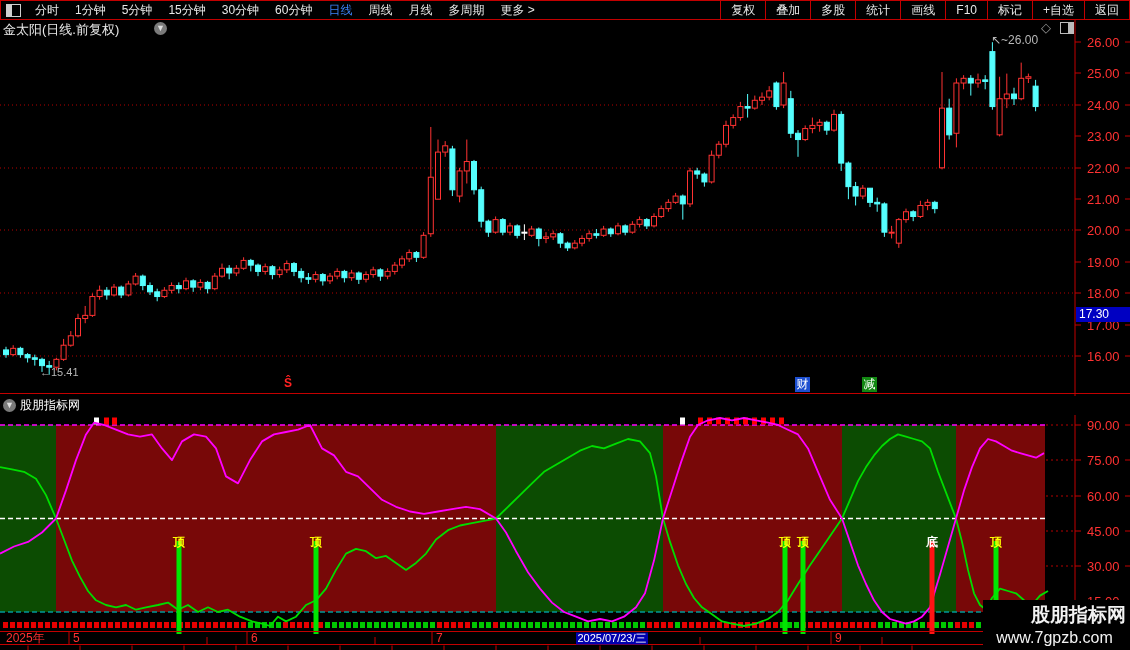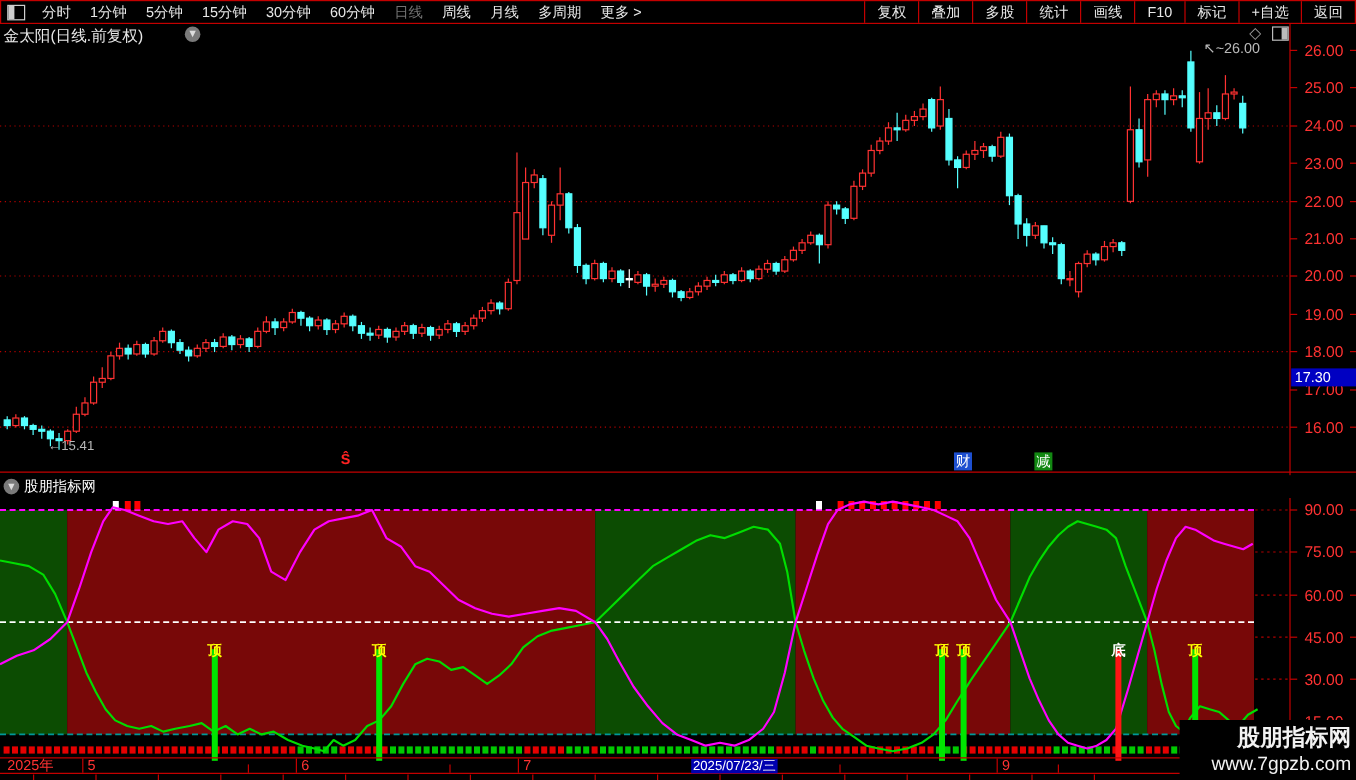--- a/index.html
+++ b/index.html
@@ -4,21 +4,21 @@
 <style>
   html,body{margin:0;padding:0;background:#000;width:1130px;height:650px;overflow:hidden;
     font-family:"Liberation Sans","DejaVu Sans",sans-serif;}
   .abs{position:absolute;}
   #stage{position:relative;width:1130px;height:650px;background:#000;}
   
   #toolbar{left:0;top:0;width:1128px;height:18px;border:1px solid #c30000;display:flex;align-items:center;background:#000;z-index:6;}
   .tb-left{display:flex;align-items:center;height:100%;}
   .tb-right{display:flex;align-items:flex-start;height:100%;margin-left:auto;}
   .tb-item{color:#e8e8e8;font-size:12px;line-height:18px;padding:0 8px;white-space:nowrap;cursor:default;}
-  .tb-item.active{color:#737373;}
+  .tb-item.active{color:#3b82f6;}
   .tb-right .tb-item{border-left:1px solid #c30000;padding:0 10px;}
   #tb-icon{width:13px;height:11px;border:1px solid #cfcfcf;margin:0 6px 0 5px;position:relative;}
   #tb-icon::after{content:"";position:absolute;left:0;top:0;width:5px;height:11px;background:#cfcfcf;}
   
   #titlebar{left:0;top:19px;width:1130px;height:18px;z-index:5;}
   #chart-title{left:3px;top:2px;color:#e8e8e8;font-size:13px;}
   .circle-ico{width:13px;height:13px;border-radius:50%;background:#7a7a7a;color:#ddd;font-size:9px;
     display:inline-flex;align-items:center;justify-content:center;line-height:1;}
   #title-caret{left:154px;top:3px;}
   #diamond-ico{left:1041px;top:1px;color:#9a9a9a;font-size:13px;}
@@ -29,24 +29,24 @@
   #ind-header .hname{color:#fff;font-size:12px;margin:0 6px 0 4px;}
   .hval{font-size:12px;margin-right:9px;white-space:nowrap;}
   
   #price-tag{left:1076px;top:307px;width:54px;height:15px;background:#0000c2;color:#fff;
     font-size:12px;line-height:15px;padding-left:3px;z-index:4;}
   .badge{width:15px;height:15px;color:#fff;font-size:12px;text-align:center;line-height:15px;z-index:4;}
   #badge-cai{left:795px;top:377px;background:#1d4fd0;}
   #badge-jian{left:862px;top:377px;background:#128812;}
   #s-marker{left:284px;top:376px;color:#ff2222;font-size:12px;font-weight:bold;z-index:4;}
   #low-label{left:40px;top:366px;color:#b8b8b8;font-size:11px;z-index:4;}
-  #high-label{left:991px;top:33px;color:#b8b8b8;font-size:12px;z-index:4;margin-left:12px;}
+  #high-label{left:991px;top:33px;color:#b8b8b8;font-size:12px;z-index:4;}
   #watermark{left:983px;top:600px;width:147px;height:50px;background:#000;z-index:7;text-align:right;}
   #wm1{color:#f2f2f2;font-size:19px;font-weight:bold;margin:2px 4px 0 0;}
-  #wm2{color:#f2f2f2;font-size:16px;margin:1px 4px 0 0;}
+  #wm2{color:#f2f2f2;font-size:16px;margin:1px 4px 0 0;text-align:center;}
   svg{position:absolute;left:0;top:0;z-index:1;}
 </style>
 </head>
 <body>
 
 <div id="stage">
   <svg id="chart-svg" width="1130" height="650">
       <g>
         <line x1="0" y1="105" x2="1075" y2="105" stroke="#b40000" stroke-width="1" stroke-dasharray="1 3"></line>
         <line x1="0" y1="168" x2="1075" y2="168" stroke="#b40000" stroke-width="1" stroke-dasharray="1 3"></line>

